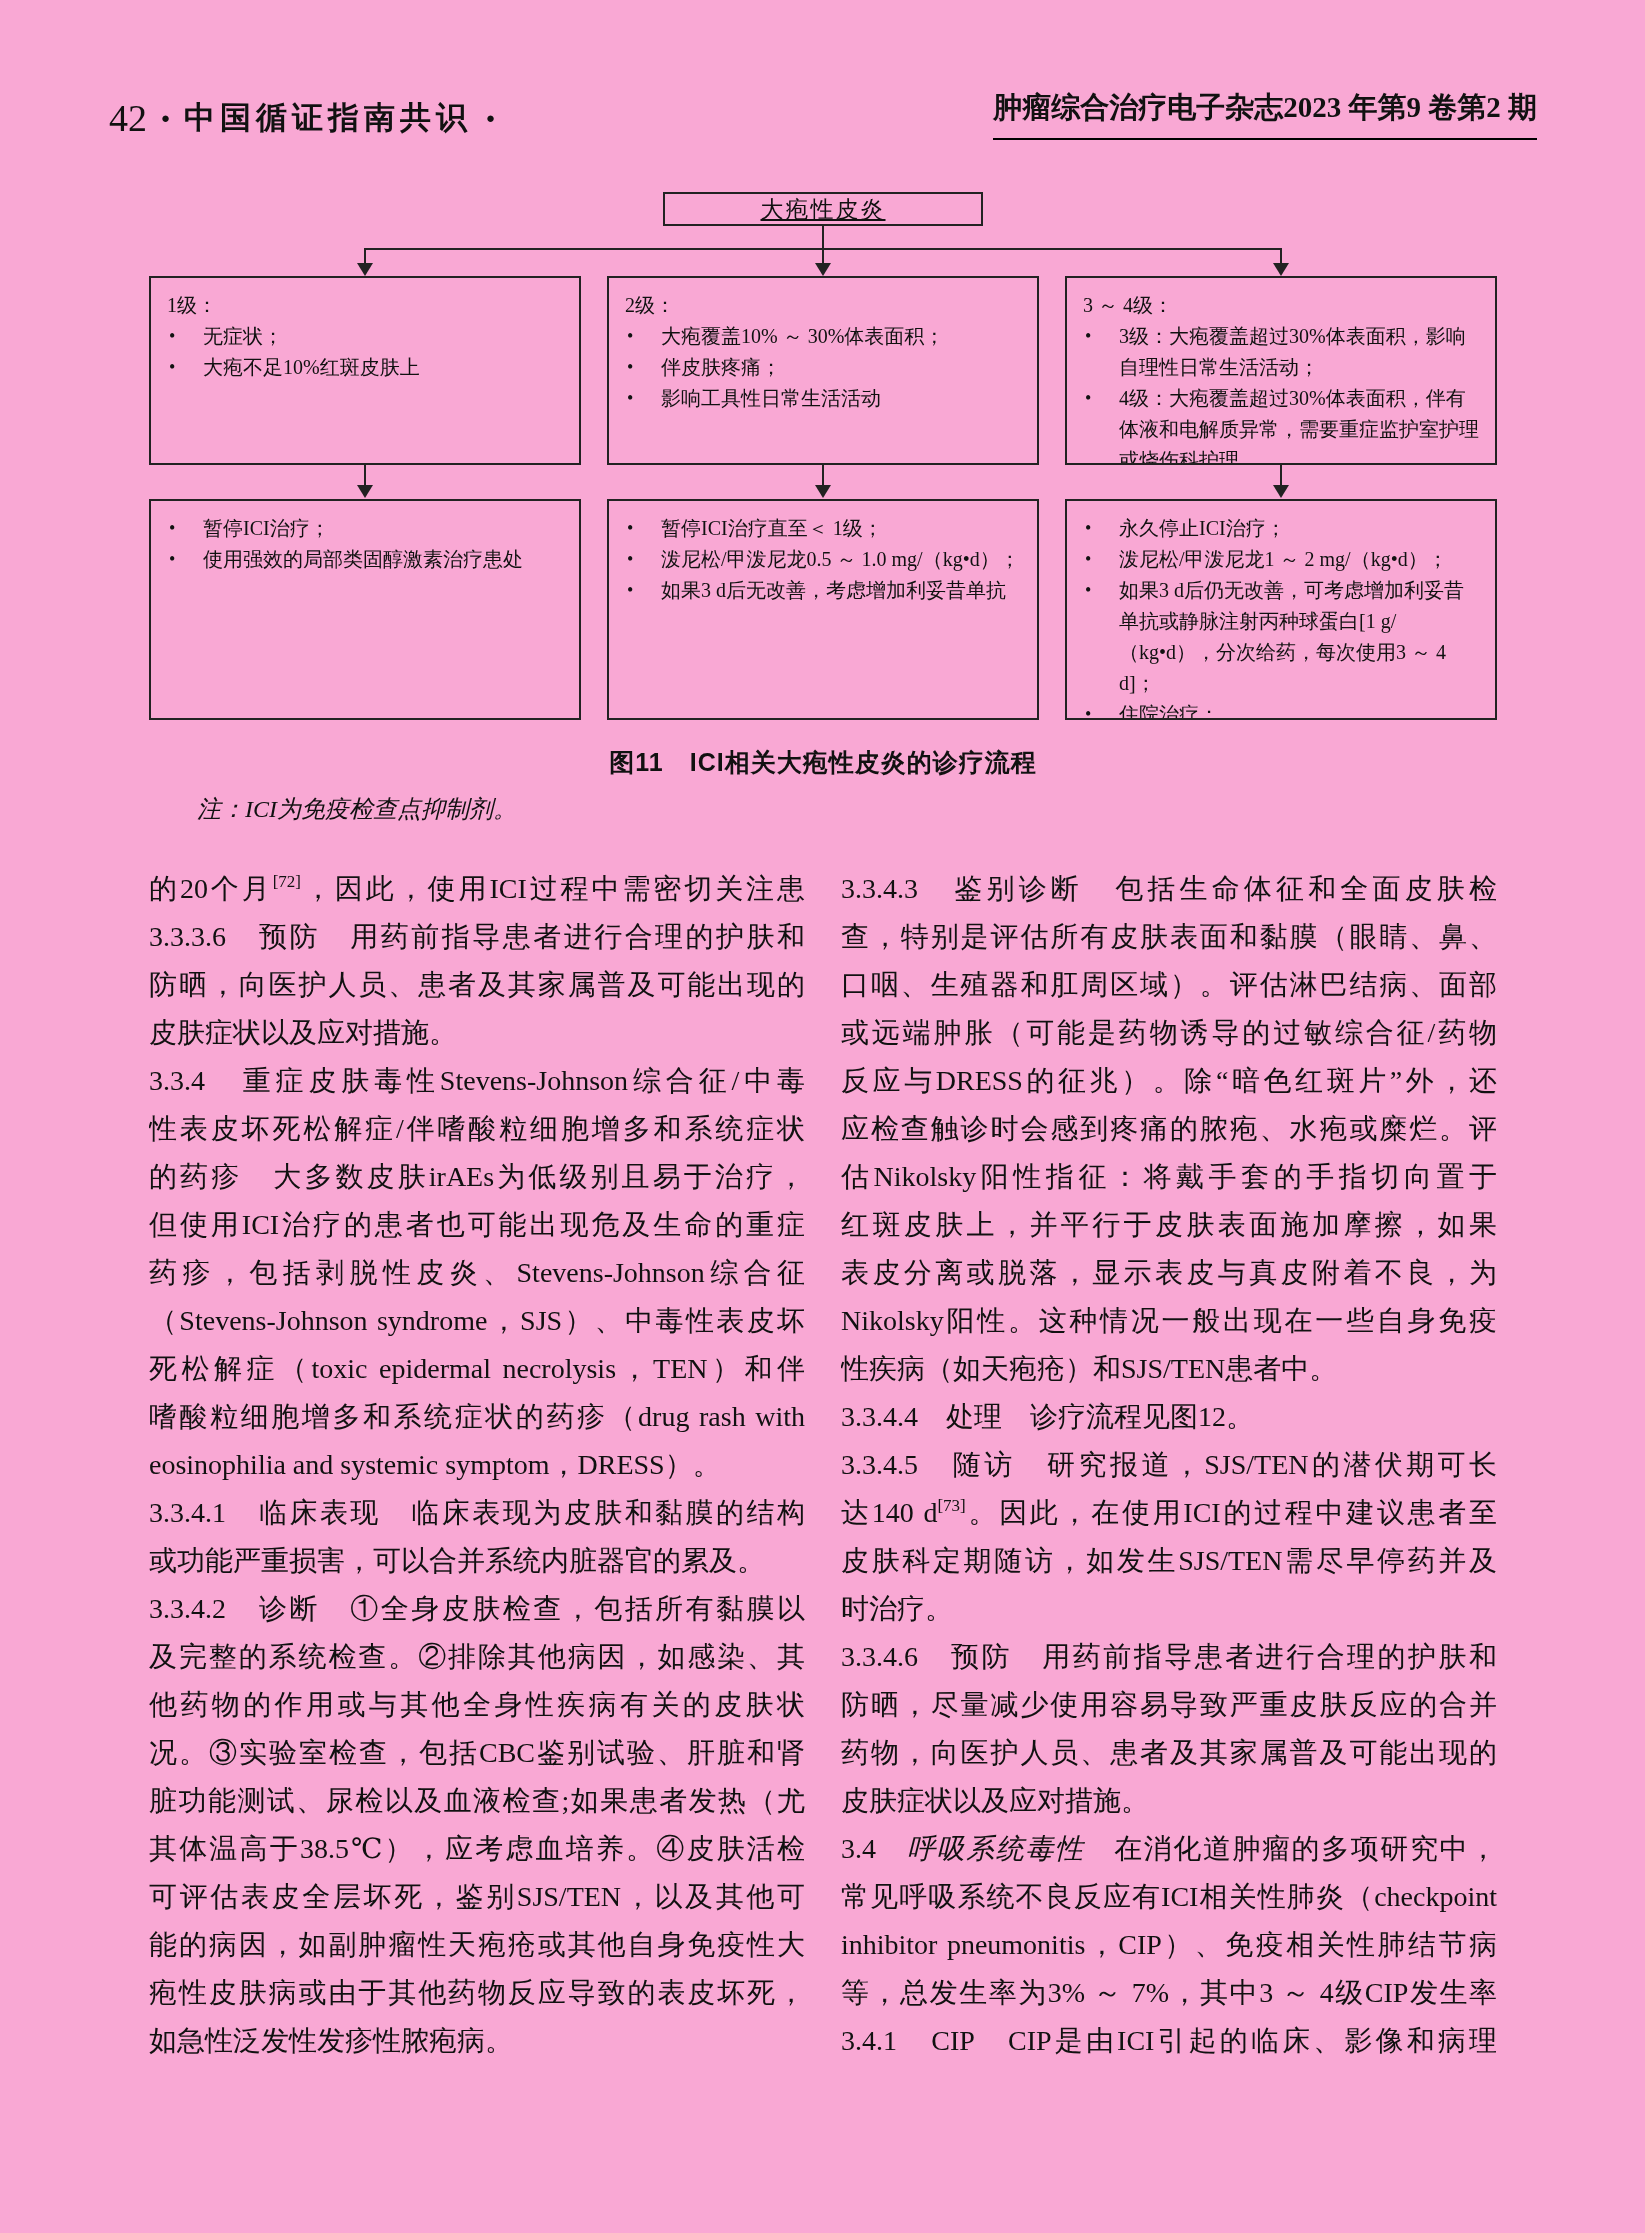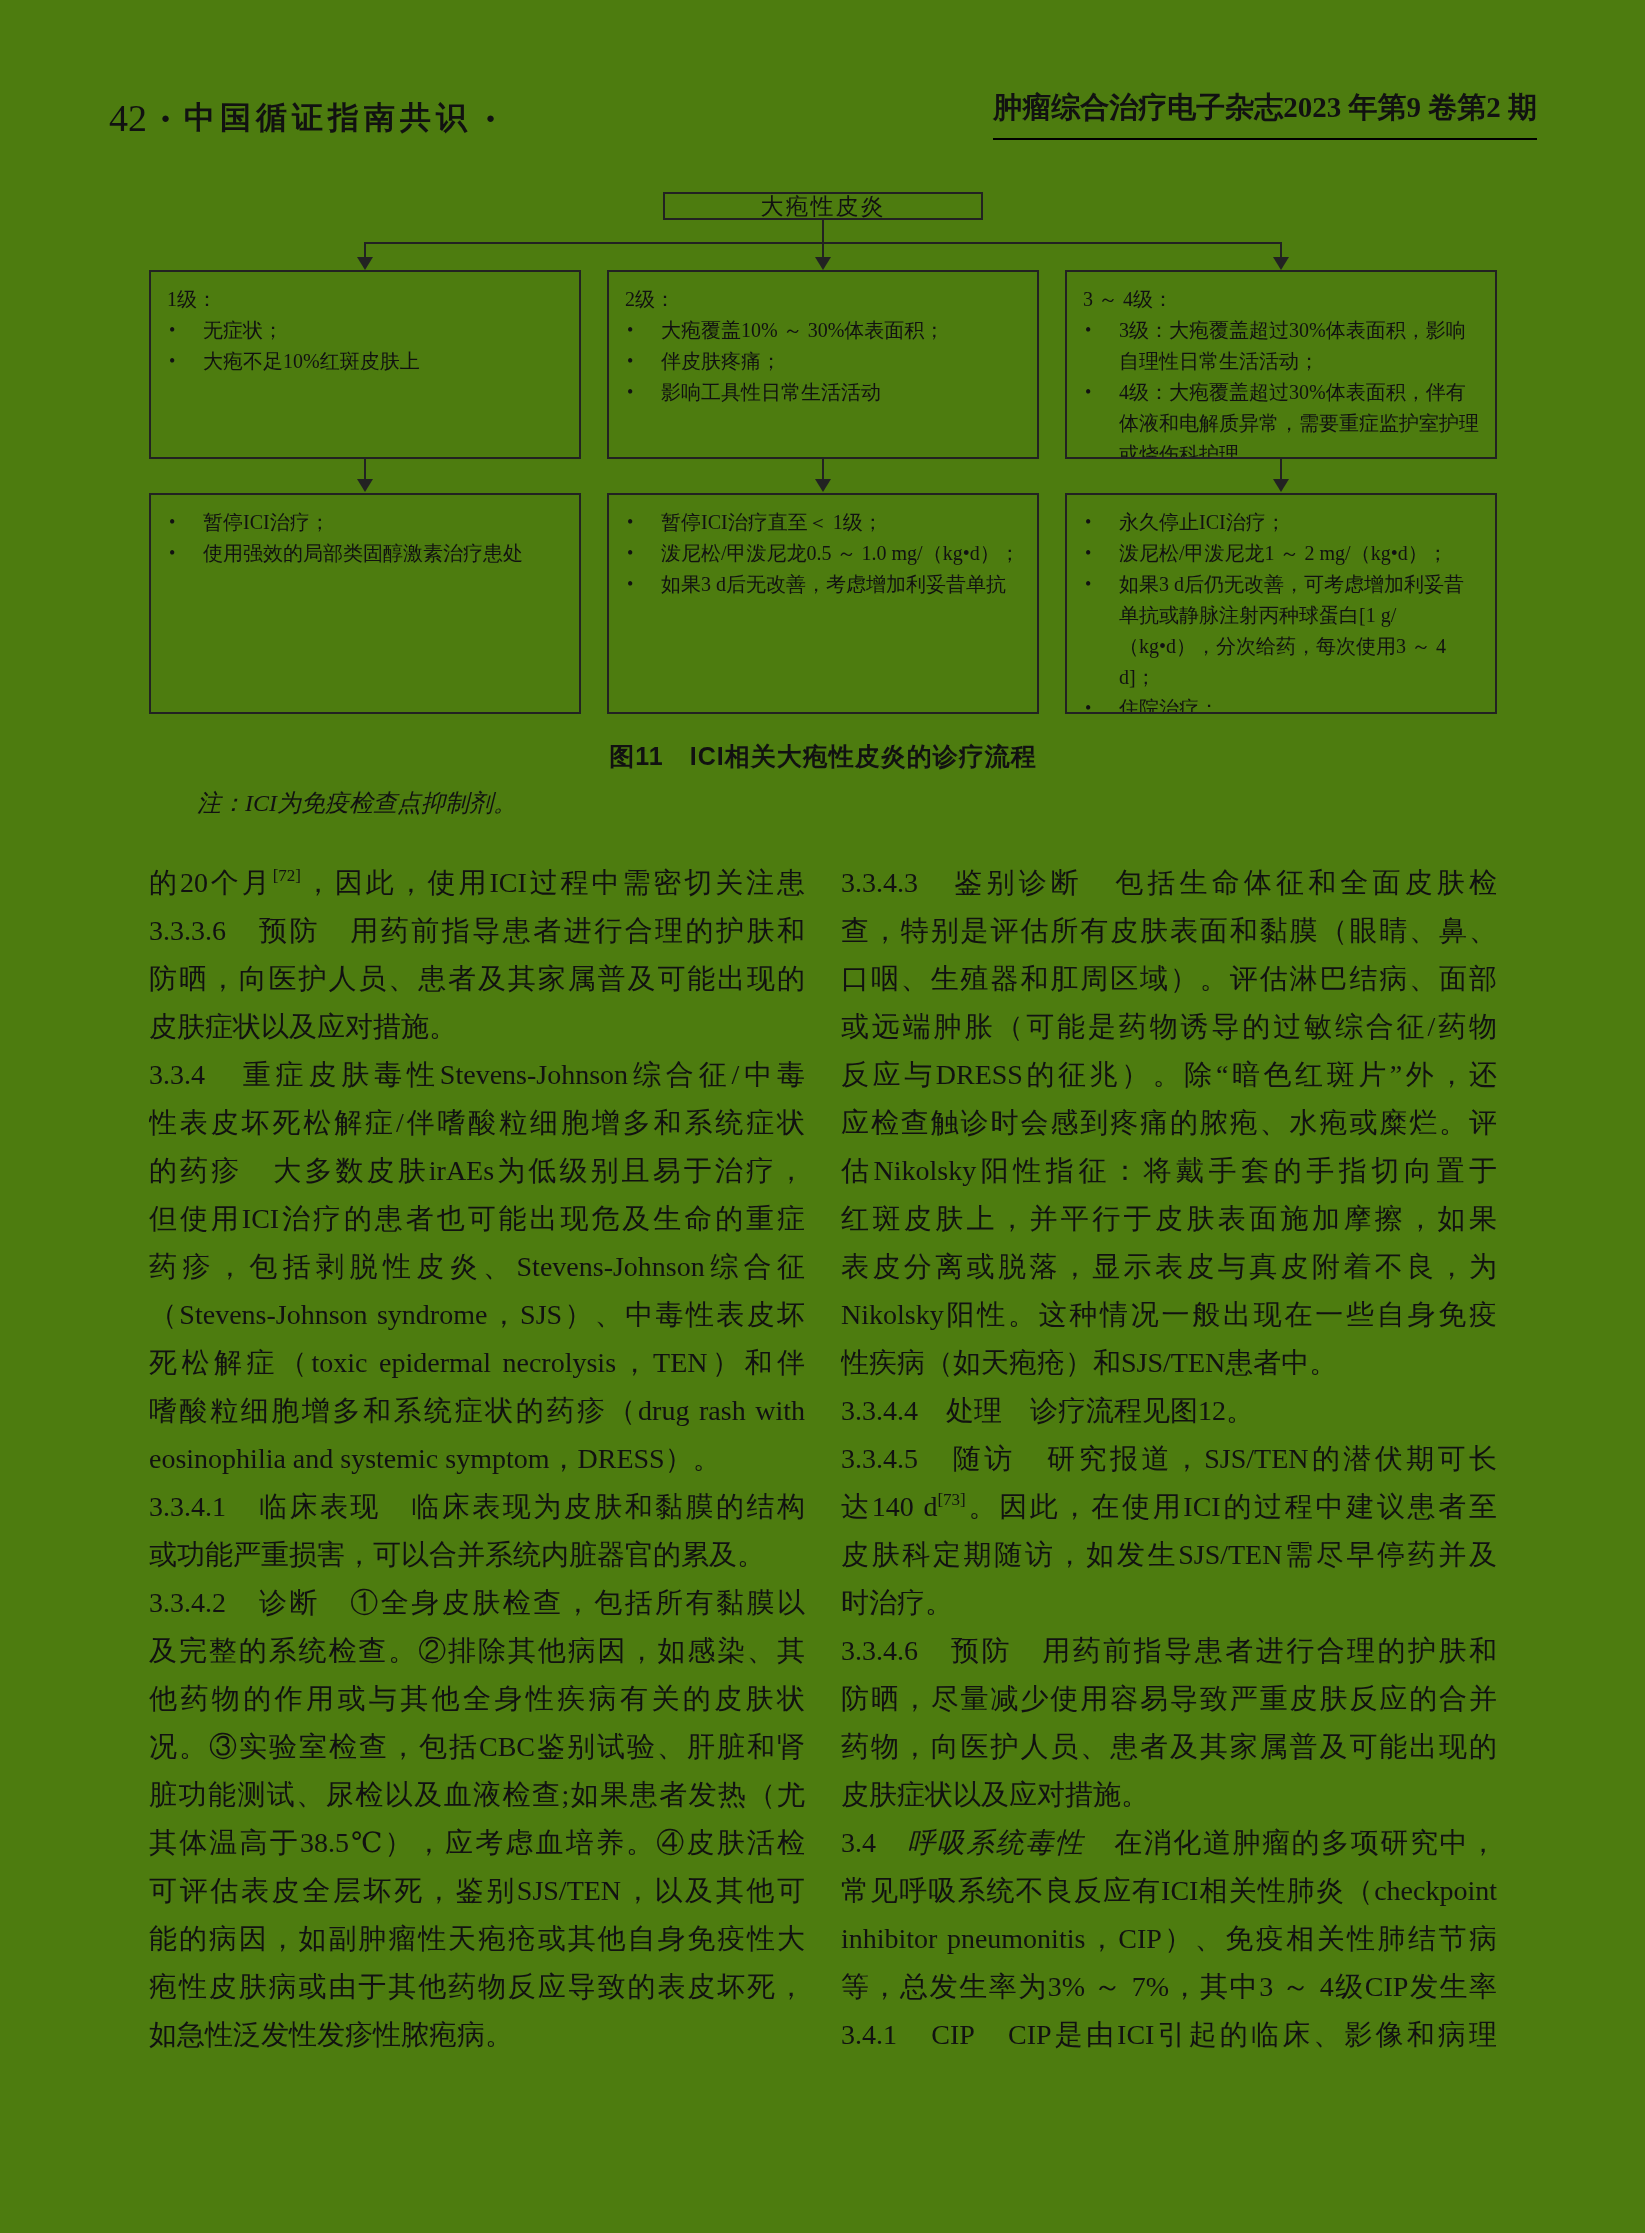--- a/index.html
+++ b/index.html
@@ -1,36 +1,36 @@
 <!DOCTYPE html>
 <html><head>
 <meta charset="utf-8">
 <style>
   * { margin:0; padding:0; box-sizing:border-box; }
   html,body { background:#888; }
   .page {
-    width:1646px; height:2234px; background:#4d7c0f; color:#111;
+    width:1646px; height:2234px; background:#f9a8d4; color:#111;
     margin:0 auto; position:relative; overflow:hidden;
     font-family:"Liberation Serif","DejaVu Serif",serif;
   }
   
   .hdr { display:flex; justify-content:space-between; align-items:flex-end;
          padding:88px 109px 0 109px; }
   .hdr-left { display:flex; align-items:center; gap:14px; }
   .pgnum { font-size:38px; }
   .hdr-bullet { font-size:15px; line-height:1; }
   .sect-title { font-size:31px; font-weight:700; letter-spacing:5px;
                 font-family:"Liberation Serif","DejaVu Serif",serif; }
   .hdr-right { font-size:29px; font-weight:600; border-bottom:2px solid #000;
                padding-bottom:10px; }
   
   .figure { margin:52px 149px 0 149px; }
-  .rootbox { width:320px; height:28px; border:2px solid #222; margin:0 auto;
+  .rootbox { width:320px; height:34px; border:2px solid #222; margin:0 auto;
              display:flex; align-items:center; justify-content:center;
-             font-size:23px; letter-spacing:2px; }
+             font-size:23px; letter-spacing:2px;text-decoration:underline; }
   .connector { position:relative; height:50px; }
   .cline { position:absolute; background:#222; }
   .c-stub  { left:50%; top:0; width:2px; height:22px; transform:translateX(-50%); }
   .c-hline { top:22px; height:2px;
              left:calc((100% - 52px)/6); right:calc((100% - 52px)/6); }
   .c-drop  { top:22px; width:2px; height:17px; transform:translateX(-50%); }
   .x1 { left:calc((100% - 52px)/6); }
   .x2 { left:50%; }
   .x3 { left:calc(100% - (100% - 52px)/6); }
   .ahead { position:absolute; width:0; height:0; transform:translateX(-50%);

